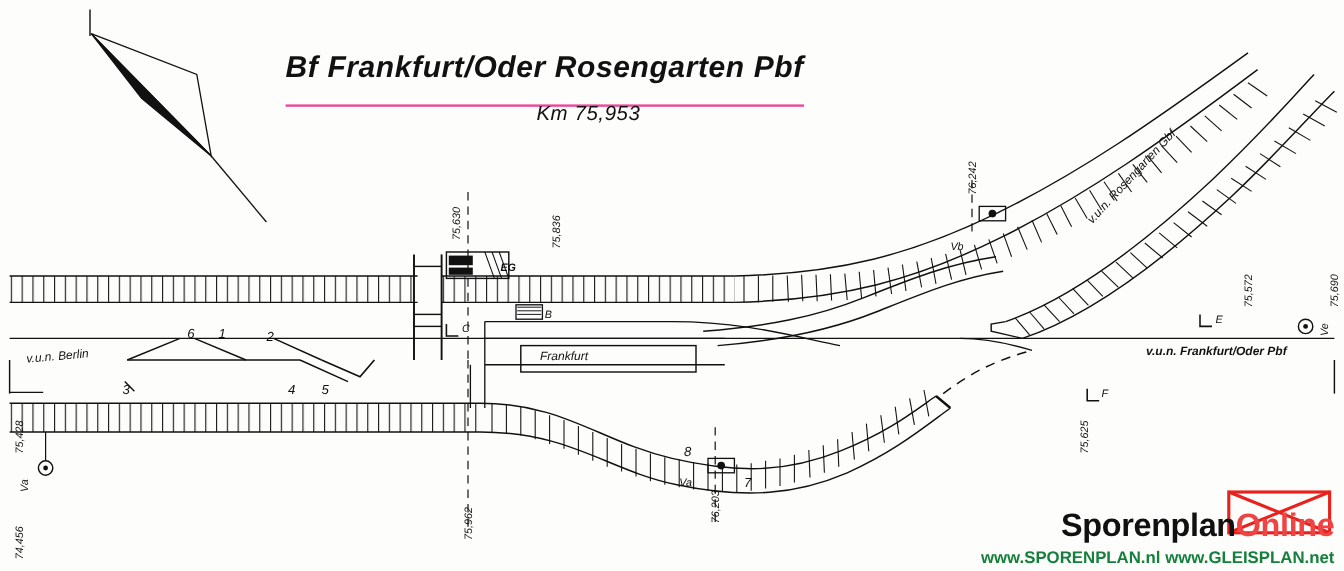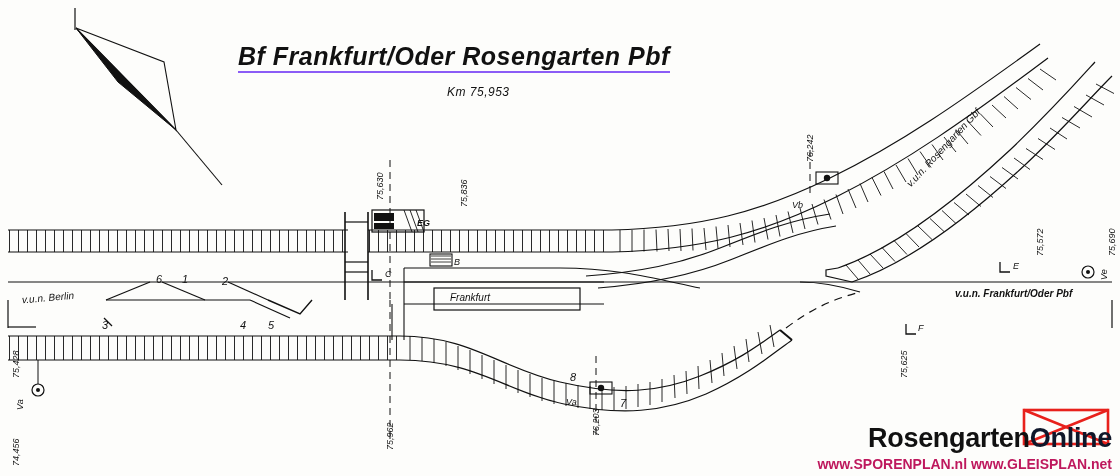--- a/index.html
+++ b/index.html
@@ -27,25 +27,25 @@
     font-family: "Liberation Sans", sans-serif;
     color: #111;
     white-space: nowrap;
     line-height: 1;
   }
   .title {
     font-size: 25px;
     font-style: italic;
     font-weight: bold;
     letter-spacing: 0.5px;
-    border-bottom: 2px solid #8b5cf6;
-    padding-bottom: 2px;
+    border-bottom: 2px solid #ec4899;
+    padding-bottom: 18px;
   }
   .subtitle {
-    font-size: 12px;
+    font-size: 17px;
     font-style: italic;
     letter-spacing: 0.5px;
   }
   .small {
     font-size: 10px;
     font-style: italic;
   }
   .tiny {
     font-size: 9px;
     font-style: italic;
@@ -64,26 +64,26 @@
     bottom: 4px;
     text-align: right;
   }
   .wm-main {
     font-size: 27px;
     font-weight: bold;
     color: #111;
     letter-spacing: -0.3px;
   }
   .wm-main .red {
-    color: #0f172a;
+    color: #ef4444;
   }
   .wm-sub {
     font-size: 14px;
     font-weight: bold;
-    color: #be185d;
+    color: #15803d;
     letter-spacing: 0px;
     margin-top: 2px;
   }
   .wm-logo {
     position: absolute;
     right: 6px;
     bottom: 26px;
     width: 96px;
     height: 46px;
   }
@@ -398,17 +398,17 @@
 
   <svg class="wm-logo" viewBox="0 0 96 46">
     <g stroke="#e8211c" stroke-width="2.6" fill="none">
       <line x1="6" y1="6" x2="90" y2="40"></line>
       <line x1="6" y1="40" x2="90" y2="6"></line>
       <rect x="6" y="6" width="84" height="34"></rect>
     </g>
   </svg>
 
   <div class="wm">
-    <div class="wm-main"><span>Rosengarten</span><span class="red">Online</span></div>
+    <div class="wm-main"><span>Sporenplan</span><span class="red">Online</span></div>
     <div class="wm-sub">www.SPORENPLAN.nl  www.GLEISPLAN.net</div>
   </div>
 
 </div>
 
 </body></html>

